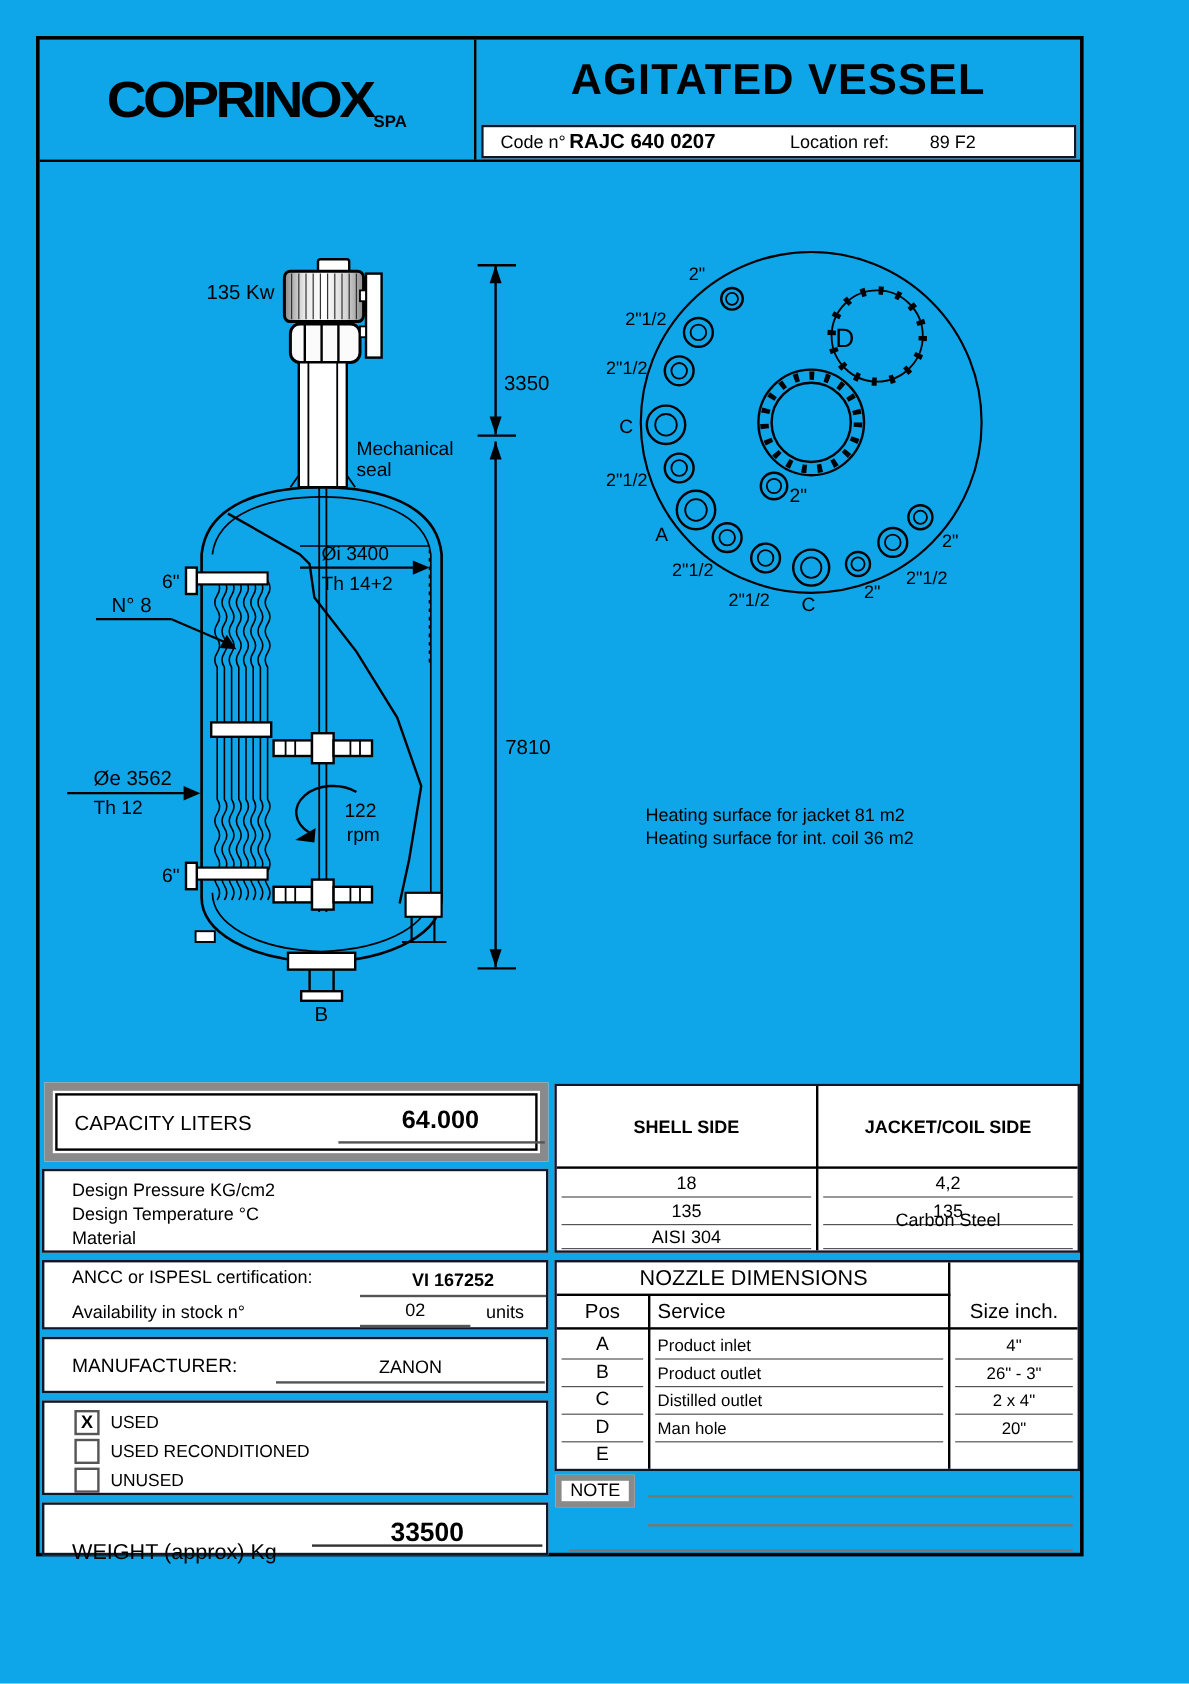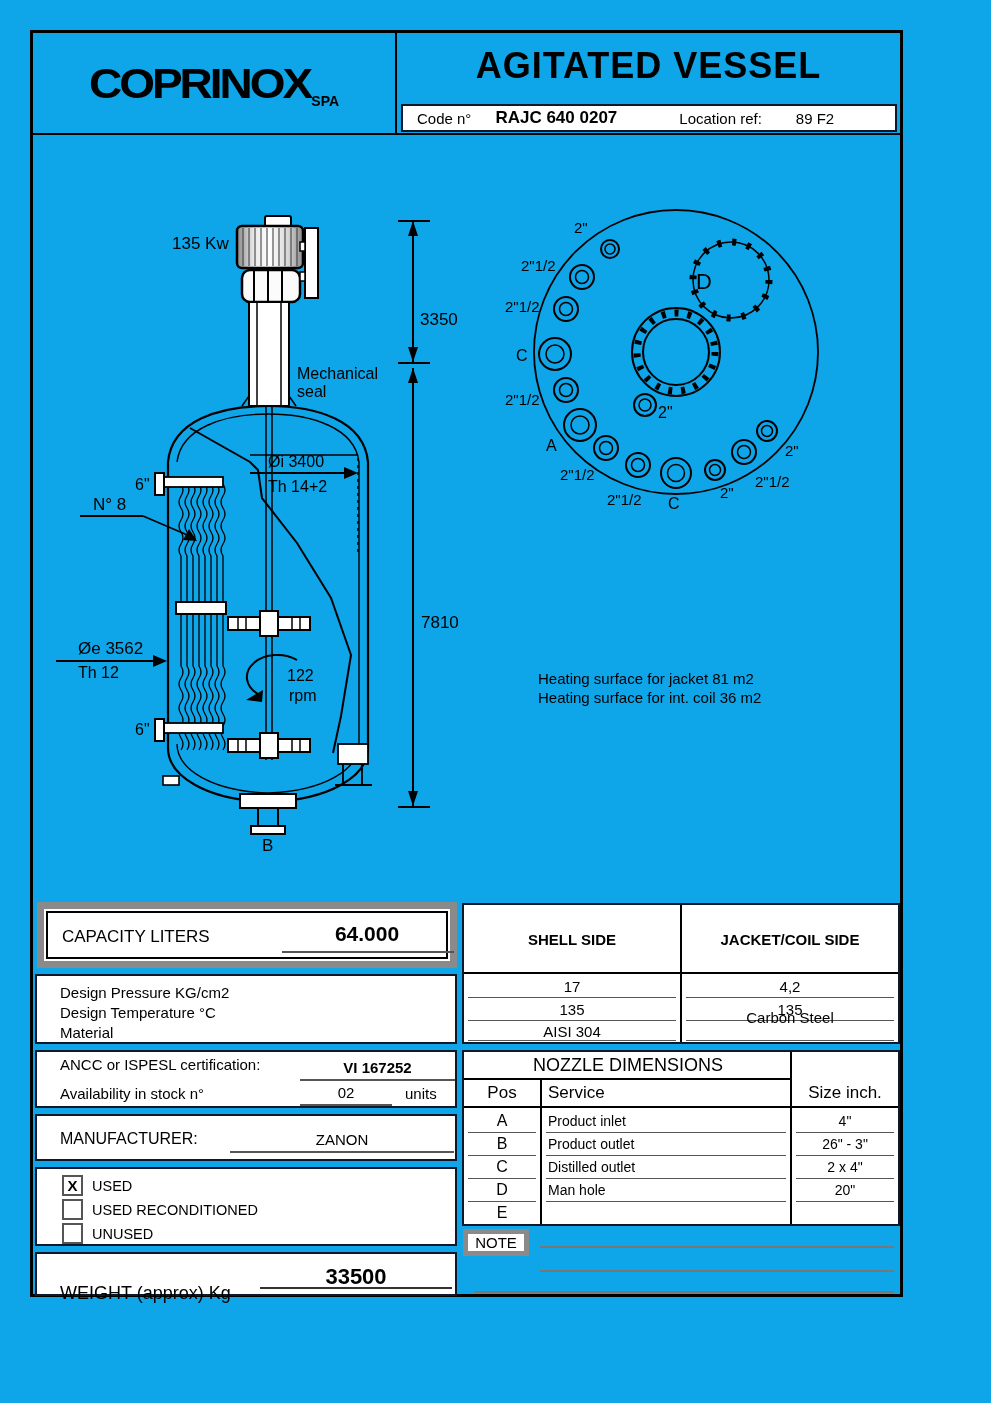--- a/index.html
+++ b/index.html
@@ -30,21 +30,21 @@
 
   <div class="abs" style="left:33px;top:33px;width:867px;height:100px;border-bottom:2px solid #000;">
     <div class="abs" style="left:0;top:0;width:362px;height:100px;border-right:2px solid #000;
                 display:flex;align-items:center;justify-content:center;">
       <span class="logo">COPRINOX</span>
         <span class="logo-suffix" style="align-self:flex-end;margin-bottom:24px;">SPA</span>
     </div>
     <div class="abs title ctr" style="left:364px;top:12px;width:503px;">AGITATED VESSEL</div>
     <div class="box2" style="left:368px;top:71px;width:496px;height:28px;display:flex;align-items:center;">
       <span class="t15" style="margin-left:14px;">Code  n°</span>
-      <span class="t17 b" style="margin-left:24px;">RAJC 640 0207</span>
+      <span class="t17 b" style="margin-left:3px;">RAJC 640 0207</span>
       <span class="t15" style="margin-left:62px;">Location ref:</span>
       <span class="t15" style="margin-left:34px;">89 F2</span>
     </div>
   </div>
 
   <svg class="abs" style="left:30px;top:133px;" width="873" height="768" viewBox="30 133 873 768">
     <defs>
       <linearGradient id="mg" x1="0" y1="0" x2="1" y2="0">
         <stop offset="0" stop-color="#8a8a8a"></stop>
           <stop offset="0.25" stop-color="#e8e8e8"></stop>
@@ -286,21 +286,21 @@
     <span class="lbl b ctr" style="left:223px;top:10px;width:192px;font-size:22px;">33500</span>
     <div class="hline" style="left:223px;top:33px;width:192px;border-top-color:#333;"></div>
   </div>
 
   <div class="box2" style="left:462px;top:903px;width:438px;height:141px;">
     <div class="abs" style="left:216px;top:0;width:2px;height:137px;background:#000;"></div>
     <div class="abs" style="left:0;top:67px;width:434px;height:2px;background:#000;"></div>
     <span class="lbl t15 b ctr" style="left:0;top:26px;width:216px;">SHELL SIDE</span>
     <span class="lbl t15 b ctr" style="left:218px;top:26px;width:216px;">JACKET/COIL SIDE</span>
 
-    <span class="lbl t15 ctr" style="left:0;top:73px;width:216px;">17</span>
+    <span class="lbl t15 ctr" style="left:0;top:73px;width:216px;">18</span>
     <span class="lbl t15 ctr" style="left:218px;top:73px;width:216px;">4,2</span>
     <div class="hline" style="left:4px;top:92px;width:208px;border-top-width:1.5px;"></div>
     <div class="hline" style="left:222px;top:92px;width:208px;border-top-width:1.5px;"></div>
 
     <span class="lbl t15 ctr" style="left:0;top:96px;width:216px;">135</span>
     <span class="lbl t15 ctr" style="left:218px;top:96px;width:216px;">135</span>
     <div class="hline" style="left:4px;top:115px;width:208px;border-top-width:1.5px;"></div>
     <div class="hline" style="left:222px;top:115px;width:208px;border-top-width:1.5px;"></div>
 
     <span class="lbl t15 ctr" style="left:0;top:118px;width:216px;">AISI  304</span>

